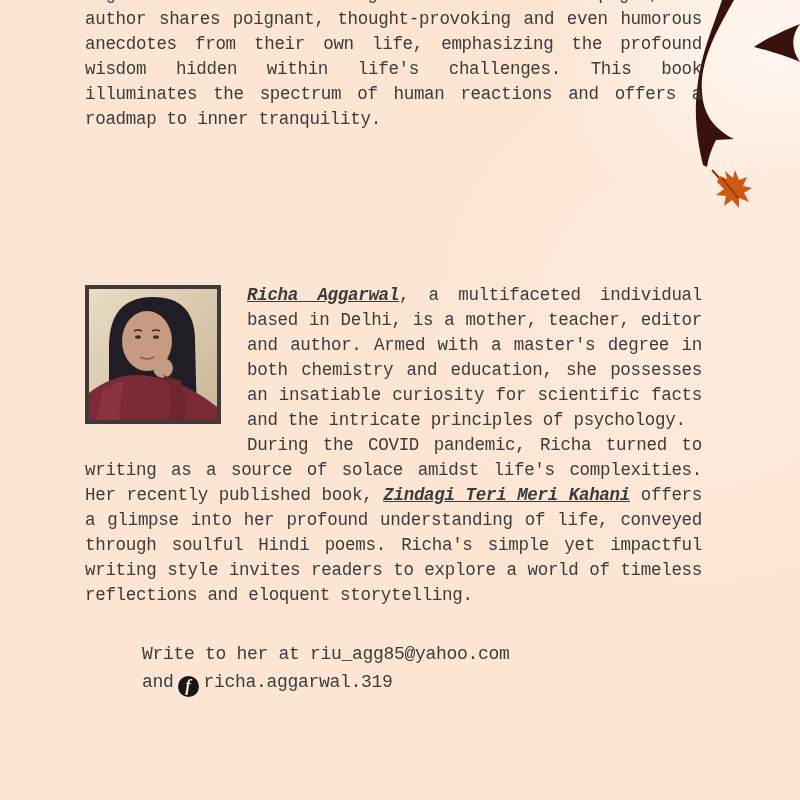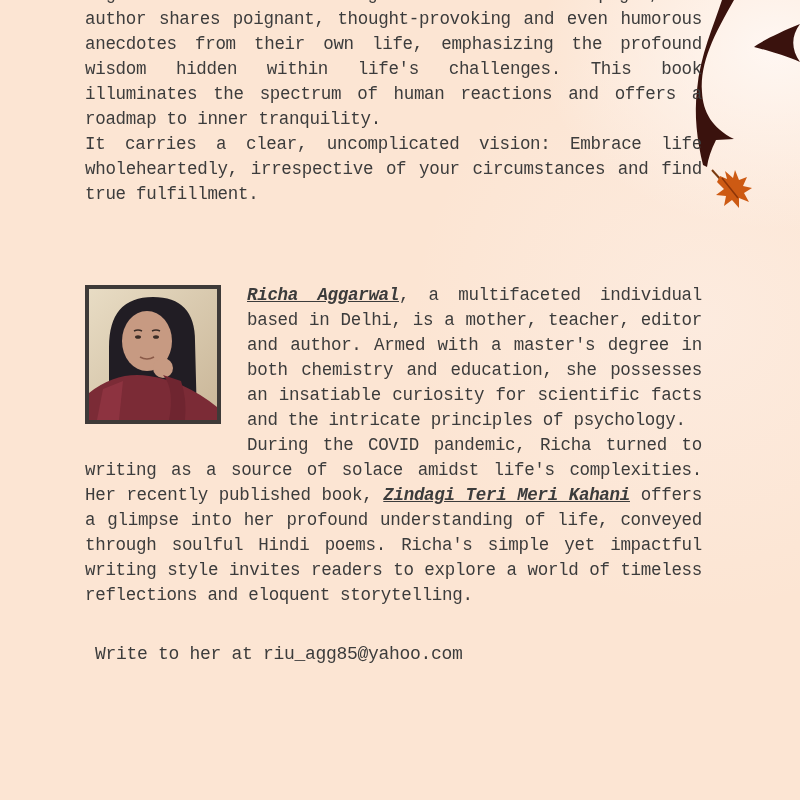--- a/index.html
+++ b/index.html
@@ -51,21 +51,21 @@
     text-decoration: underline;
   }
   .contact {
     position: absolute;
     left: 95px; top: 641px;
     color: #3c3c3c;
     font-size: 18px;
     line-height: 27.5px;
     letter-spacing: -0.3px;
   }
-  .contact .line { white-space: nowrap; }
+  .contact .line { white-space: nowrap; margin-left: 47px; }
   .ig-icon {
     display: inline-block;
     width: 17px; height: 17px;
     border: 2px solid #1e1e1e;
     border-radius: 6px;
     position: relative;
     vertical-align: -4px;
     margin: 0 4px 0 3px;
   }
   .ig-icon .lens {
@@ -113,21 +113,20 @@
     </g>
     <g>
       <path d="M 62 170 L 71 180" stroke="#7a3a10" stroke-width="2" fill="none"></path>
       <path d="M 70 176 L 77 179 L 75 171 L 83 178 L 85 170 L 89 180 L 97 177 L 93 186 L 102 188 L 94 193 L 99 202 L 89 198 L 89 208 L 82 200 L 74 206 L 76 196 L 66 195 L 74 189 L 67 182 Z" fill="#cd5a13"></path>
       <path d="M 72 178 L 88 198" stroke="#8d3508" stroke-width="1.5" fill="none"></path>
     </g>
   </svg>
 
   <div class="synopsis body-text">
     <p>light towards a more meaningful life. Within its pages, the author shares poignant, thought-provoking and even humorous anecdotes from their own life, emphasizing the profound wisdom hidden within life's challenges. This book illuminates the spectrum of human reactions and offers a roadmap to inner tranquility.</p>
-    <p>It carries a clear, uncomplicated vision: Embrace life wholeheartedly, irrespective of your circumstances and find true fulfillment.</p>
   </div>
 
   <div class="bio body-text">
     <div class="photo-frame">
       <svg viewBox="0 0 128 131" width="128" height="131">
         <defs>
           <linearGradient id="bg" x1="0" y1="0" x2="1" y2="1">
             <stop offset="0" stop-color="#e8dcc4"></stop>
             <stop offset="1" stop-color="#c9b698"></stop>
           </linearGradient>
@@ -150,15 +149,16 @@
         <circle cx="74" cy="79" r="10" fill="#c79a82"></circle>
         <path d="M 80 131 Q 86 100 74 86 L 92 92 Q 98 110 96 131 Z" fill="#6f2530"></path>
       </svg>
     </div>
     <p><span class="name-emph">Richa Aggarwal</span><span>, a multifaceted individual based in Delhi, is a mother, teacher, editor and author. Armed with a master's degree in both chemistry and education, she possesses an insatiable curiosity for scientific facts and the intricate principles of psychology.</span></p>
     <p><span>During the COVID pandemic, Richa turned to writing as a source of solace amidst life's complexities. Her recently published book, </span><span class="title-emph">Zindagi Teri Meri Kahani</span><span> offers a glimpse into her profound understanding of life, conveyed through soulful Hindi poems. Richa's simple yet impactful writing style invites readers to explore a world of timeless reflections and eloquent storytelling.</span></p>
   </div>
 
   <div class="contact">
     <div class="line"><span>Write to her at </span><span>riu_agg85@yahoo.com</span></div>
+    <div class="line"><span>and</span><span class="fb-icon">f</span><span>richa.aggarwal.319</span></div>
   </div>
 
 </div>
 
 </body></html>

